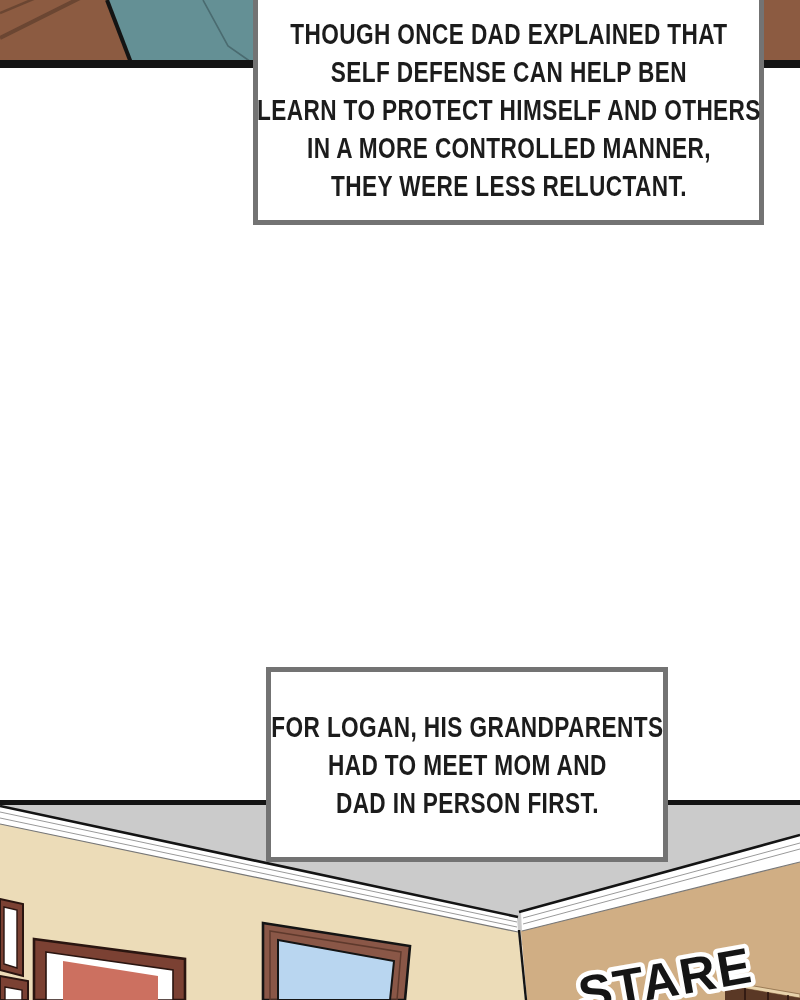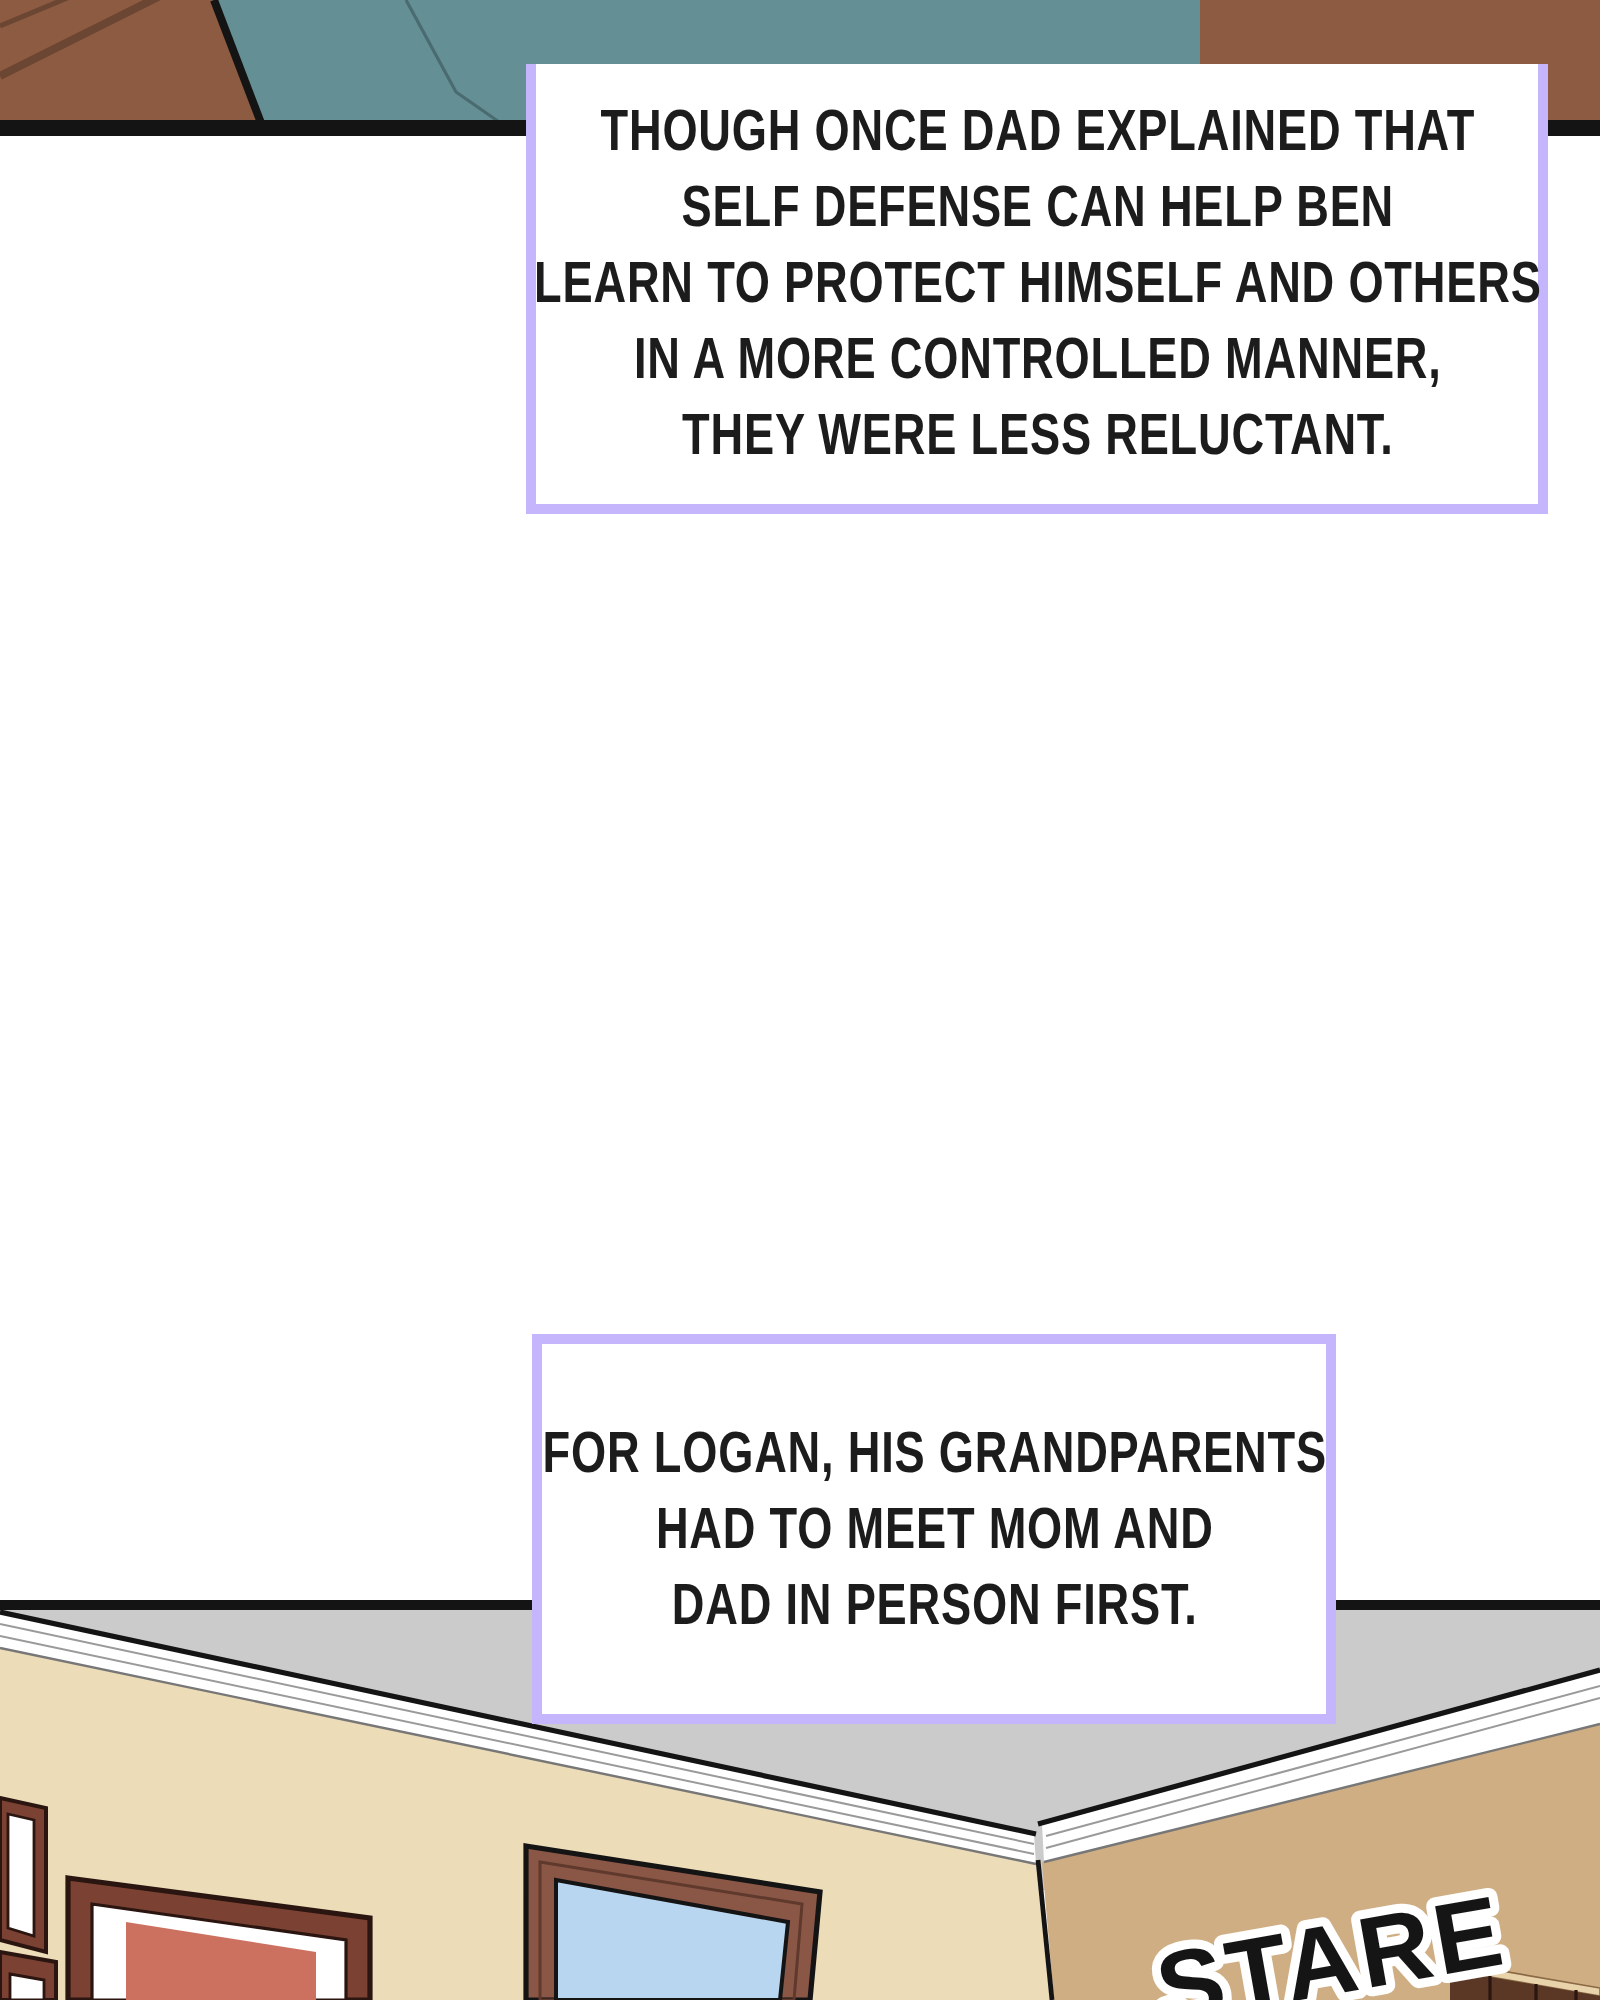--- a/index.html
+++ b/index.html
@@ -1,23 +1,23 @@
 <!DOCTYPE html>
 <html><head>
 <meta charset="utf-8">
 <style>
   html,body{margin:0;padding:0;background:#ffffff;}
   .page{position:relative;width:800px;height:1000px;background:#ffffff;overflow:hidden;
         font-family:"Liberation Sans",sans-serif;}
   .panel-art{position:absolute;left:0;z-index:1;display:block;}
   .panel-top{top:0;}
   .panel-bottom{top:800px;}
-  .caption-box{position:absolute;background:#ffffff;border:5px solid #c4b5fd;z-index:2;
+  .caption-box{position:absolute;background:#ffffff;border:5px solid #737373;z-index:2;
                display:flex;flex-direction:column;align-items:center;justify-content:center;}
-  .box1{left:263px;top:0;width:501px;height:220px;border-top:none;margin-top:32px;}
+  .box1{left:253px;top:0;width:501px;height:220px;border-top:none;}
   .box2{left:266px;top:667px;width:392px;height:185px;}
   .caption-text{transform:scaleX(0.78);transform-origin:center center;}
   .caption-line{white-space:nowrap;text-align:center;font-size:29px;font-weight:bold;
                 line-height:38px;color:#1c1c1c;letter-spacing:0.5px;}
   svg{display:block;}
 </style>
 </head>
 <body>
 
 <div class="page">

